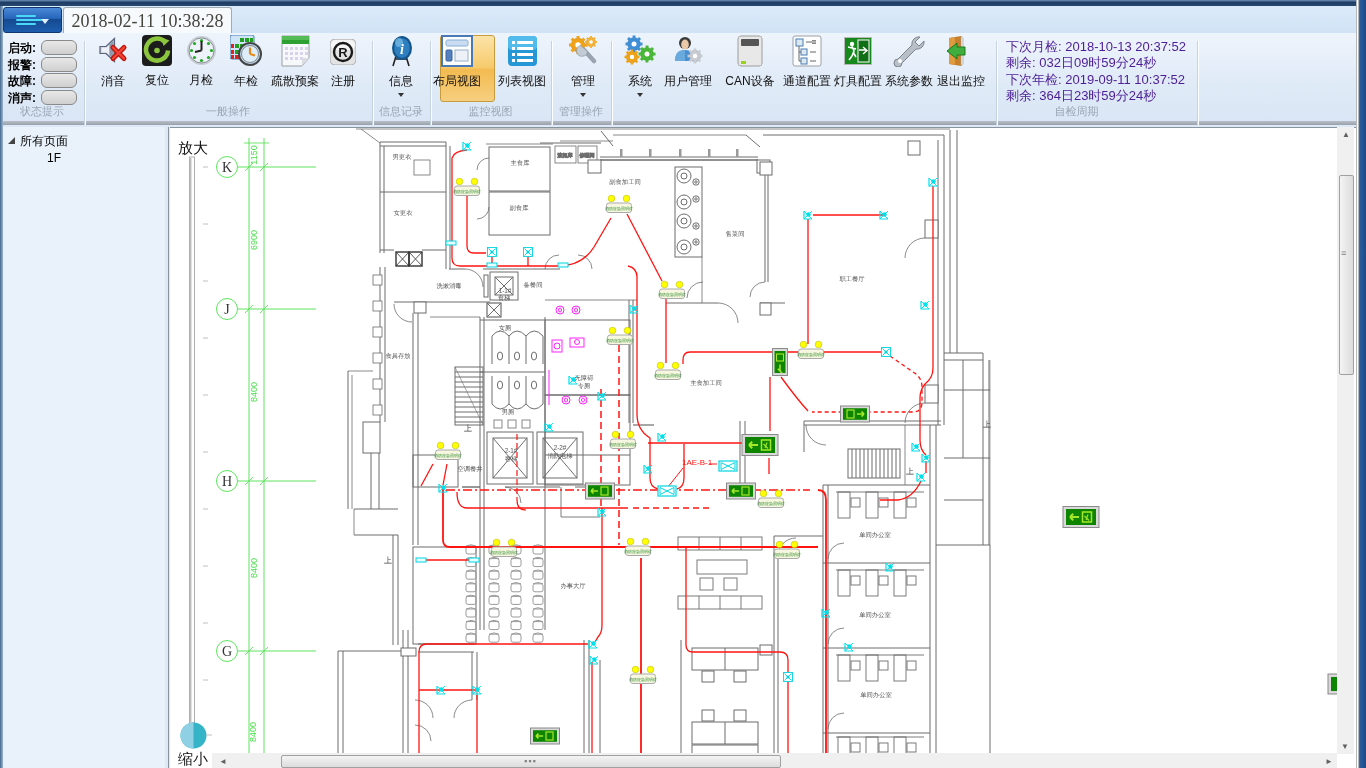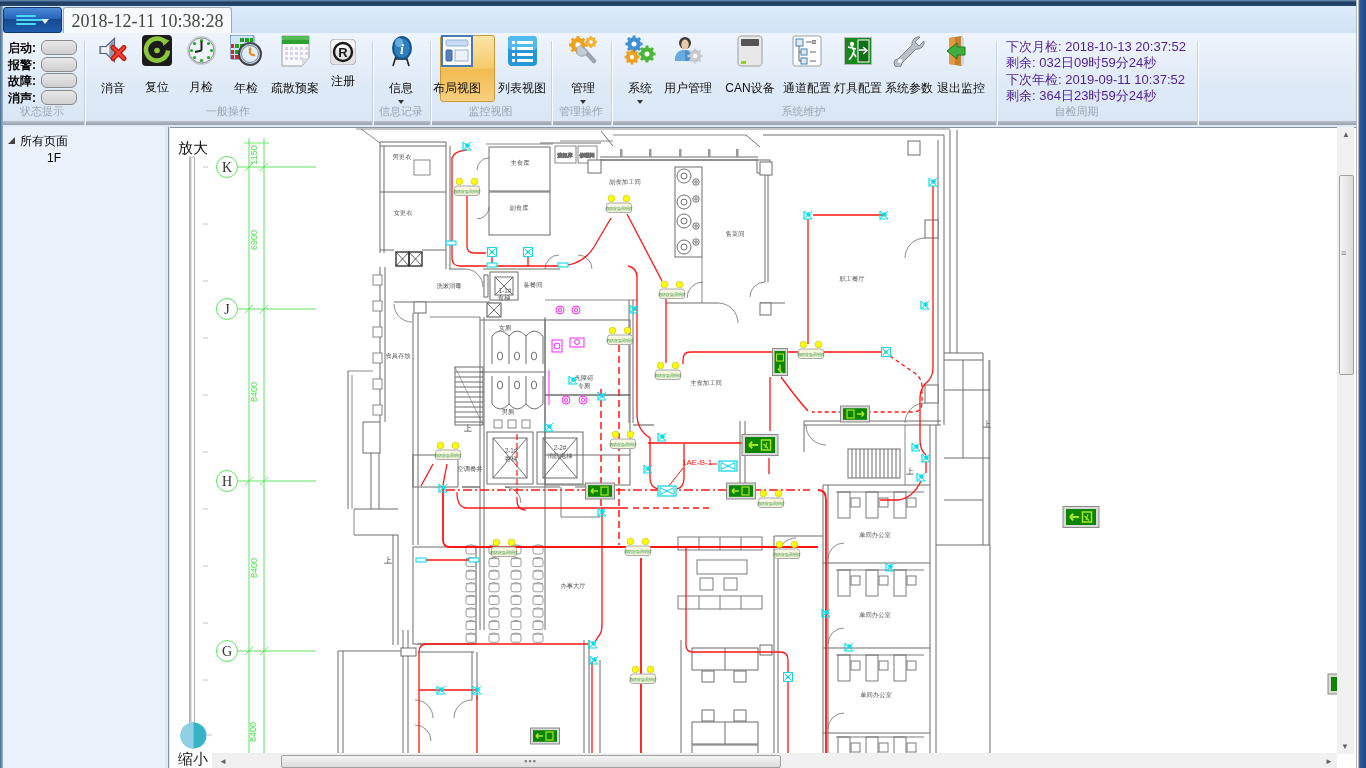--- a/index.html
+++ b/index.html
@@ -15,21 +15,21 @@
 #appbtn .tri{position:absolute;left:37px;top:11px;width:0;height:0;border:4px solid transparent;border-top:5px solid #dff0ff;}
 #tab{left:63px;top:7px;width:167px;height:26px;background:#f7fafd;border:1px solid #a2aab4;border-bottom:none;
 border-radius:3px 3px 0 0;color:#45453d;font-size:18px;text-align:center;line-height:26px;font-family:"Liberation Serif",serif;}
 
 #ribbon{left:3px;top:33px;width:1360px;height:88px;background:linear-gradient(#eef4fc,#dfeaf7 60%,#dae6f5);border-bottom:1px solid #c3cedd;}
 #ribbonline{left:0px;top:121px;width:1366px;height:4px;background:linear-gradient(#b9bfc9,#98a0ab);}
 .grpsep{position:absolute;top:8px;width:1px;height:100px;background:#c5d2e2;border-right:1px solid #fdfefe;}
 .grplabel{position:absolute;top:71px;width:100%;text-align:center;font-size:11px;color:#9aa5b4;}
 .btn{position:absolute;top:2px;text-align:center;font-size:12px;color:#111;}
 .btn .ic{margin:0 auto;}
-.btn .tx{margin-top:10px;}
+.btn .tx{margin-top:3px;}
 .dd{width:0;height:0;border:3.5px solid transparent;border-top:4px solid #333;margin:3px auto 0;}
 
 .strow{position:absolute;left:8px;font-size:12px;color:#000;font-weight:bold;}
 .stind{position:absolute;left:41px;width:34px;height:13px;background:linear-gradient(#e8e8e8,#cfcfcf);border:1px solid #8a8a8a;border-radius:6px;}
 
 .inf{position:absolute;left:1006px;font-size:13px;color:#4c1d95;white-space:nowrap;}
 
 #contentbg{left:3px;top:125px;width:1360px;height:643px;background:#dde9f6;}
 #leftpanel{left:3px;top:127px;width:162px;height:641px;background:#e9f2fb;}
 #panelborder{left:168px;top:127px;width:1px;height:641px;background:#8a949e;}
@@ -51,21 +51,21 @@
 <body>
 <div id="win">
 <div id="topstrip" class="abs"></div>
 <div id="titlerow" class="abs"></div>
 <div id="appbtn" class="abs">
   <div class="l" style="top:7px;width:20px;"></div>
   <div class="l" style="top:11px;width:26px;"></div>
   <div class="l" style="top:15px;width:20px;"></div>
   <div class="tri"></div>
 </div>
-<div id="tab" class="abs">2018-12-11 10:38:28</div>
+<div id="tab" class="abs">2018-02-11 10:38:28</div>
 <div id="ribbon" class="abs"></div>
 <div id="ribbonline" class="abs"></div>
 
 <div id="ribbonitems" class="abs" style="left:0;top:33px;width:1366px;height:73px;">
 
   <div class="strow" style="top:7px;">启动:</div>
       <div class="stind" style="top:7px;"></div>
   <div class="strow" style="top:24px;">报警:</div>
       <div class="stind" style="top:24px;"></div>
   <div class="strow" style="top:40px;">故障:</div>
@@ -75,21 +75,20 @@
   <div class="grplabel" style="left:0px;width:84px;">状态提示</div>
   <div class="grpsep" style="left:84px;"></div>
   <div class="grplabel" style="left:84px;width:288px;">一般操作</div>
   <div class="grpsep" style="left:372px;"></div>
   <div class="grplabel" style="left:372px;width:58px;">信息记录</div>
   <div class="grpsep" style="left:430px;"></div>
   <div class="grplabel" style="left:430px;width:121px;">监控视图</div>
   <div class="grpsep" style="left:551px;"></div>
   <div class="grplabel" style="left:551px;width:60px;">管理操作</div>
   <div class="grpsep" style="left:611px;"></div>
-  <div class="grplabel" style="left:611px;width:385px;">系统维护</div>
   <div class="grpsep" style="left:996px;"></div>
   <div class="grplabel" style="left:976px;width:201px;">自检周期</div>
   <div class="grpsep" style="left:1197px;"></div>
 
   <div class="btn" style="left:96px;width:34px;"><svg class="ic" width="32" height="32" viewBox="0 0 32 32">
           <path d="M3 11.5 L9 11.5 L17.5 3.5 L17.5 26.5 L9 18.5 L3 18.5 Z" fill="#c2cad8" stroke="#59637a" stroke-width="1.2"></path>
           <path d="M4.5 12.5 L9.5 12.5 L12 10.2 L12 19.8 L9.5 17.5 L4.5 17.5 Z" fill="#eef1f7"></path>
           <path d="M12.5 9.5 L16.5 5.8 L16.5 24.2 L12.5 20.5 Z" fill="#8e99ae"></path>
           <path d="M16 12.5 L27 23.5 M27 12.5 L16 23.5" stroke="#c41607" stroke-width="5" stroke-linecap="round"></path>
           <path d="M16 12.5 L27 23.5 M27 12.5 L16 23.5" stroke="#f2443a" stroke-width="2.2" stroke-linecap="round"></path>

